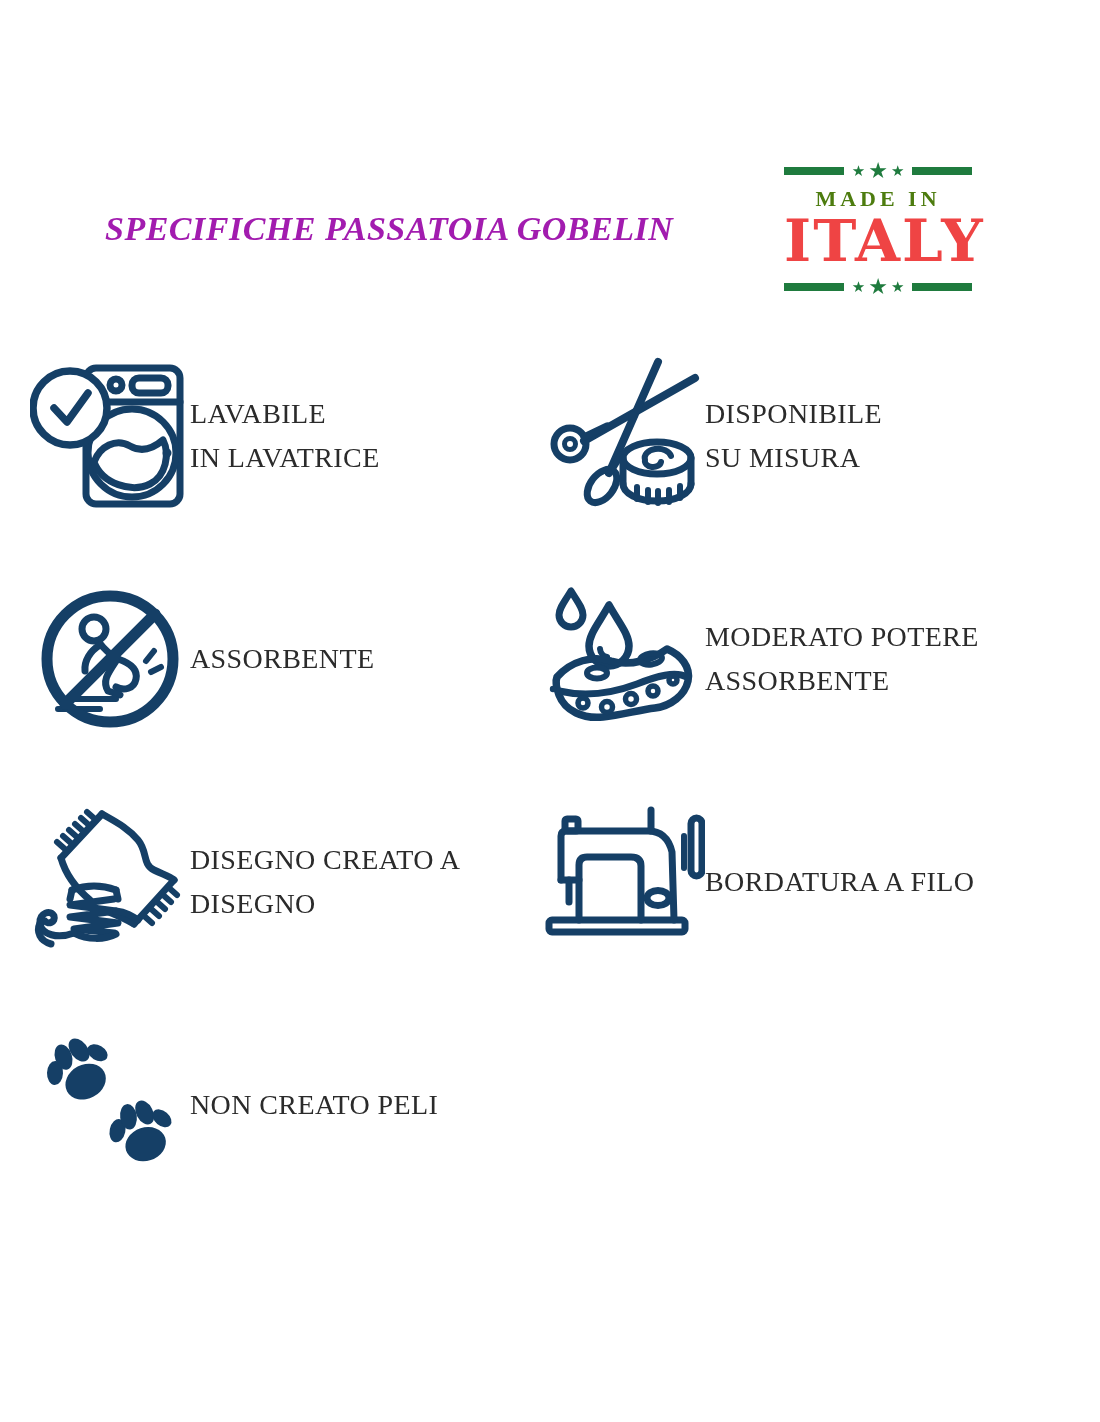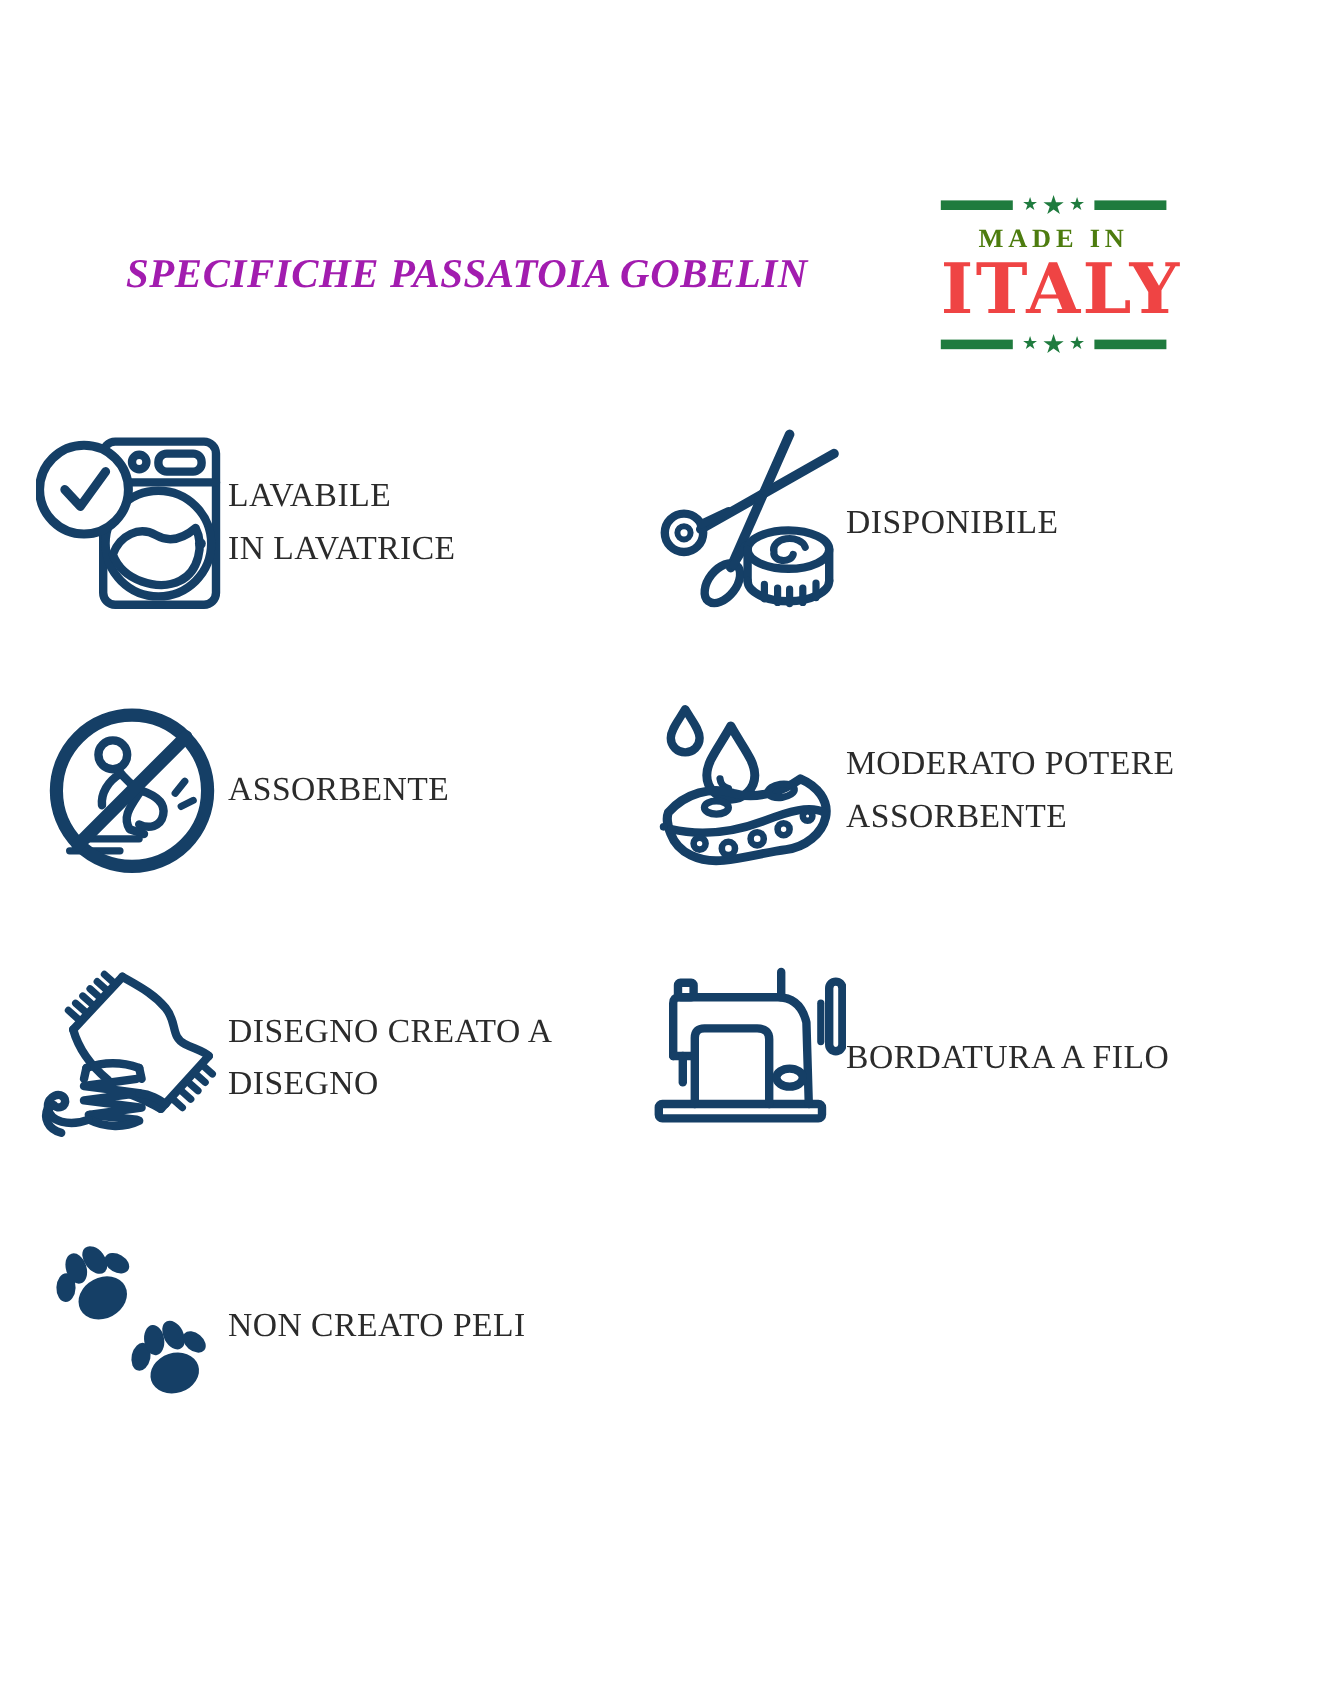--- a/index.html
+++ b/index.html
@@ -98,20 +98,21 @@
           <path d="M66 115 L76 99"></path>
           <ellipse cx="112" cy="102" rx="34" ry="16"></ellipse>
           <path d="M126 100 a13 9 0 1 0 -26 4 a8 6 0 1 0 16 2" stroke-width="6"></path>
           <path d="M78 102 L78 128 M146 102 L146 128"></path>
           <path d="M78 128 A34 17 0 0 0 146 128"></path>
           <path d="M92 143 L92 131 M103 146 L103 134 M113 147 L113 135 M124 146 L124 134 M135 142 L135 130" stroke-width="6"></path>
         </svg>
       </div>
       <div class="label">
         <span>DISPONIBILE</span>
+        <span>SU MISURA</span>
       </div>
     </div>
 
     <div class="feature">
       <div class="icon">
         <svg viewBox="0 0 160 160" fill="none" stroke="currentColor" stroke-width="7" stroke-linecap="round" stroke-linejoin="round">
           <circle cx="64" cy="50" r="12"></circle>
           <path d="M68 62 C74 70 80 76 88 80"></path>
           <path d="M70 66 C60 72 54 82 55 92"></path>
           <path d="M88 80 C100 84 108 90 106 100 C104 110 94 112 86 108"></path>

